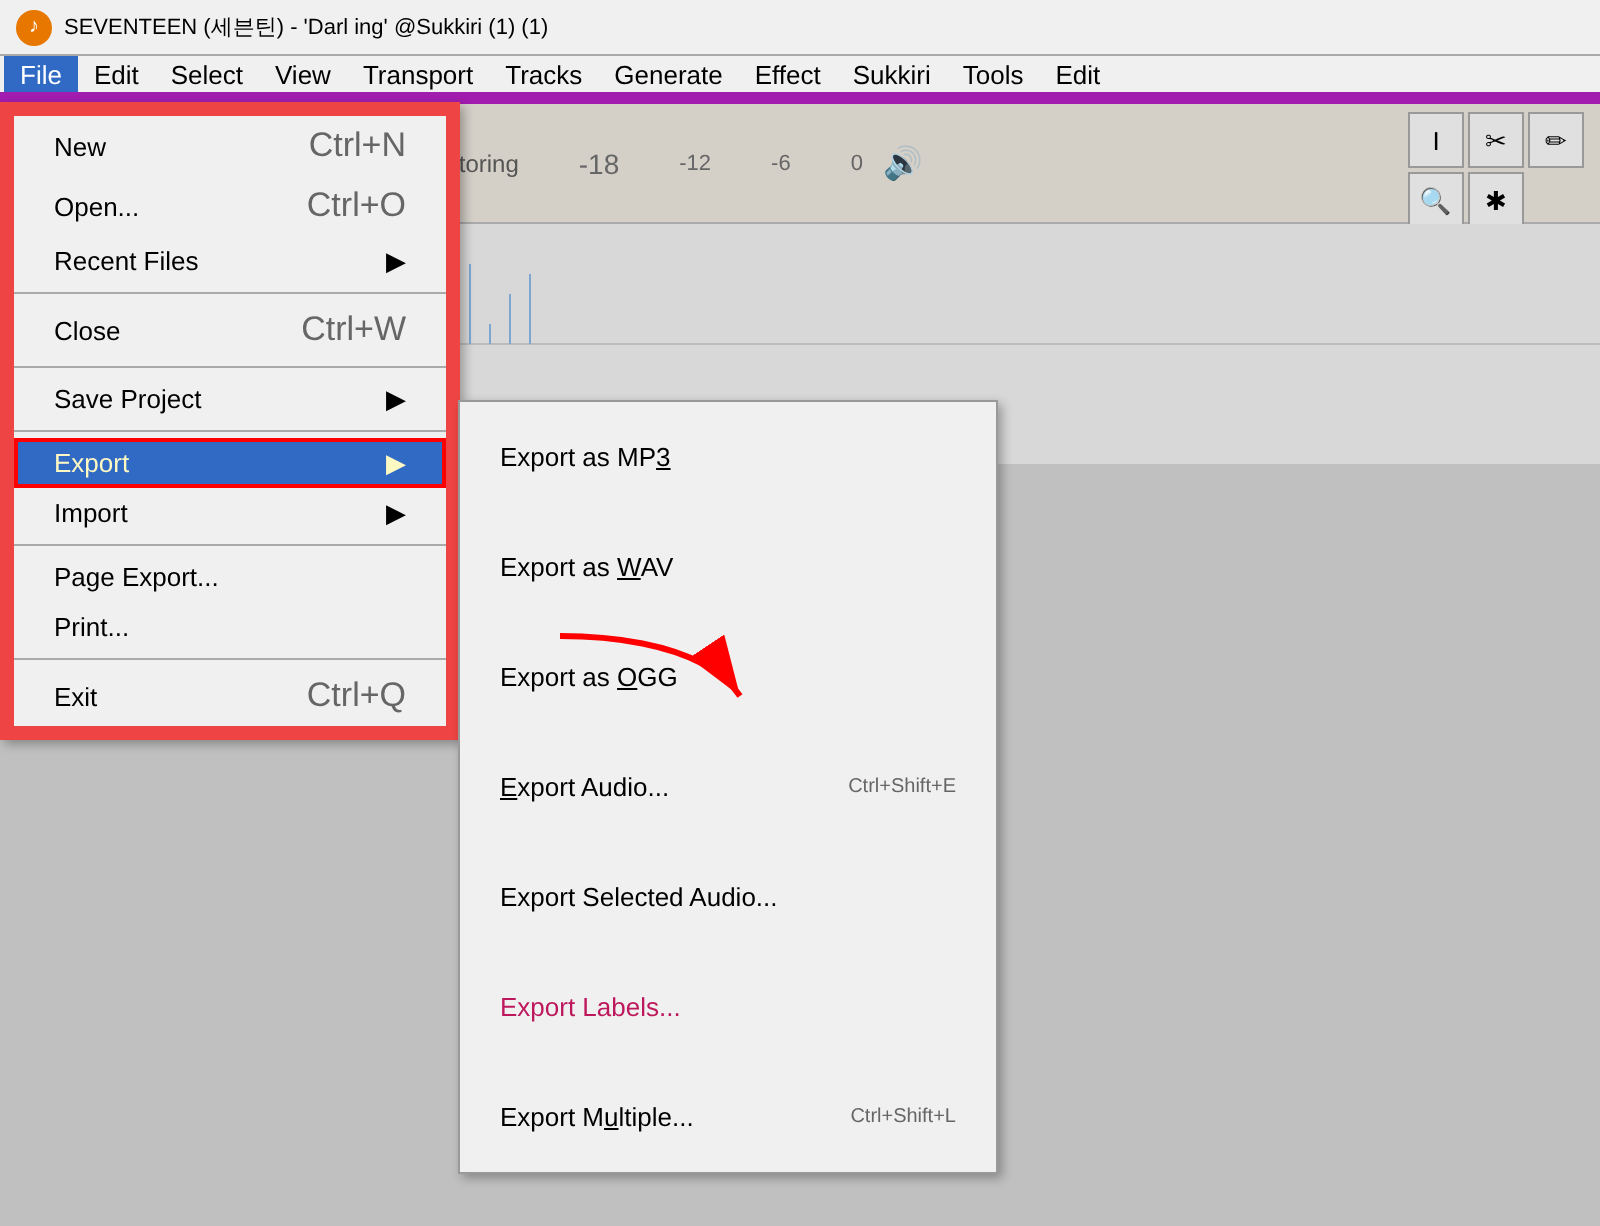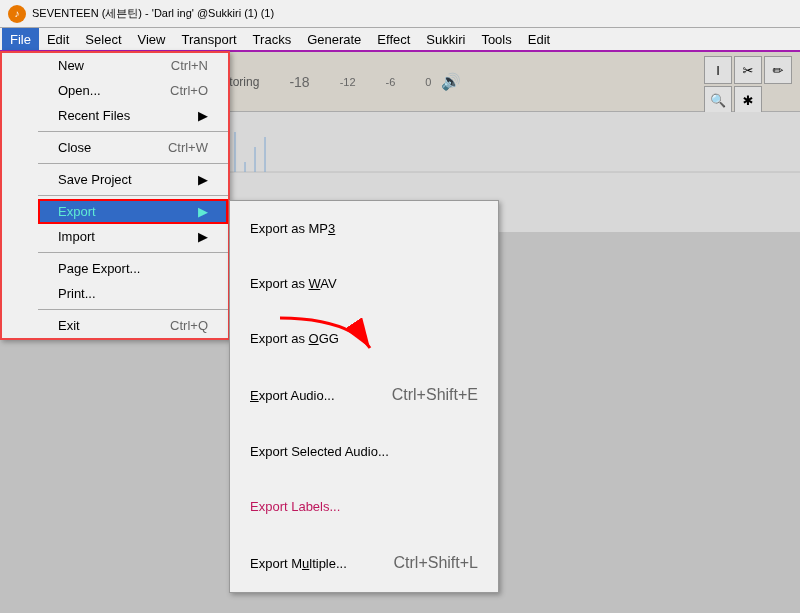--- a/index.html
+++ b/index.html
@@ -39,21 +39,21 @@
       font-size: 11px;
       color: #000;
     }
 
     
     .menu-bar {
       background: #f0f0f0;
       display: flex;
       align-items: center;
       height: 24px;
-      border-bottom: 2px solid #a21caf;
+      border-bottom: 6px solid #a21caf;
       padding: 0 2px;
     }
     .menu-item {
       padding: 2px 8px;
       cursor: pointer;
       height: 100%;
       display: flex;
       align-items: center;
       font-size: 13px;
       color: #000;
@@ -163,47 +163,46 @@
       color: #333;
       border-right: 1px solid #aaa;
     }
 
     
     .file-menu-dropdown {
       position: absolute;
       top: 0;
       left: 0;
       background: #f0f0f0;
-      border: 2px solid #ef4444;
+      border: 7px solid #ef4444;
       box-shadow: 2px 2px 5px rgba(0,0,0,0.3);
       min-width: 230px;
       z-index: 100;
-      padding-left: 36px;
     }
     .file-menu-item {
       padding: 5px 20px 5px 20px;
       cursor: pointer;
       display: flex;
       justify-content: space-between;
       align-items: center;
       white-space: nowrap;
       color: #000;
     }
     .file-menu-item.highlighted {
       background: #316ac5;
-      color: #5eead4;
+      color: #fef9c3;
     }
     .file-menu-separator {
       height: 1px;
       background: #aaa;
       margin: 3px 0;
     }
     .file-menu-item .shortcut {
       color: #666;
-      font-size: 13px;
+      font-size: 17px;
       margin-left: 20px;
     }
     .file-menu-item .arrow {
       margin-left: 10px;
     }
     
     .export-highlight {
       outline: 2px solid red;
       outline-offset: -2px;
     }
@@ -227,21 +226,21 @@
       align-items: center;
       white-space: nowrap;
       color: #000;
     }
     .export-menu-item.disabled {
       color: #be185d;
       cursor: default;
     }
     .export-menu-item .shortcut {
       color: #666;
-      font-size: 16px;
+      font-size: 10px;
       margin-left: 4px;
     }
 
     
     .red-arrow {
       position: absolute;
       top: 308px;
       left: 270px;
       z-index: 200;
       pointer-events: none;

